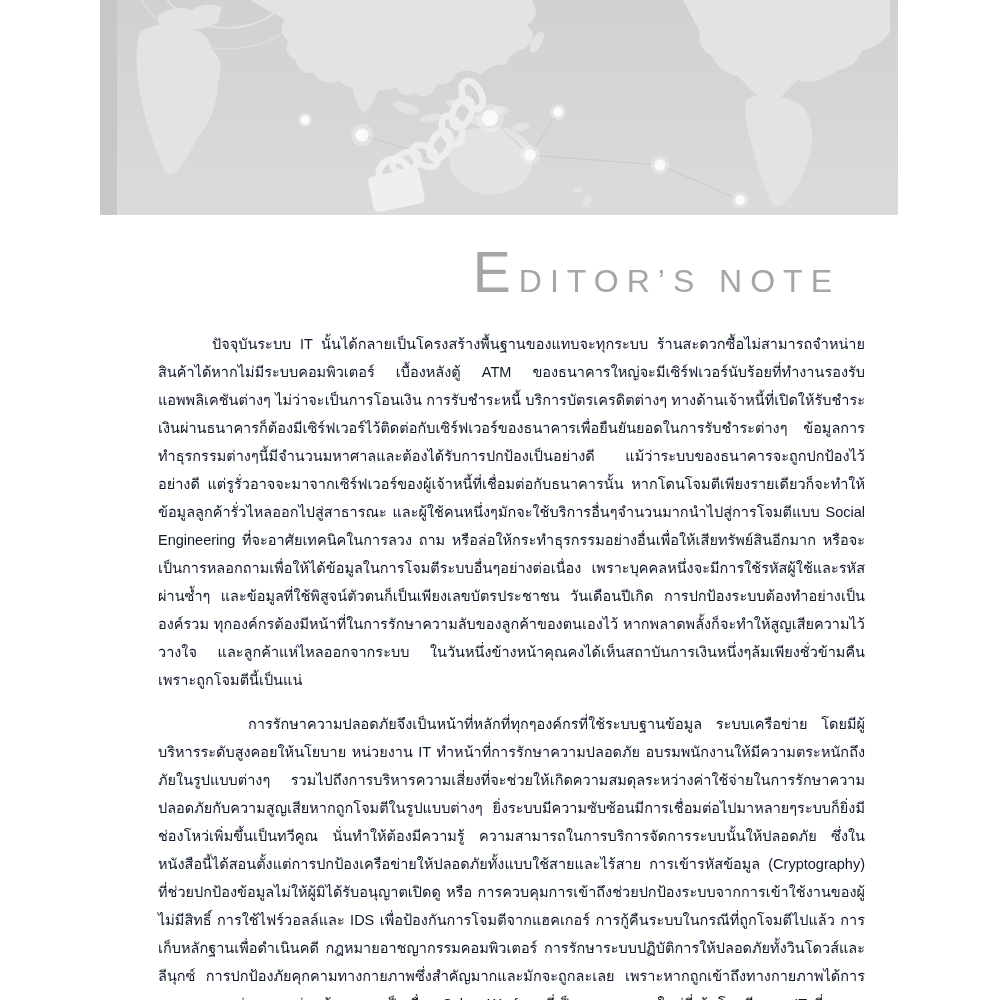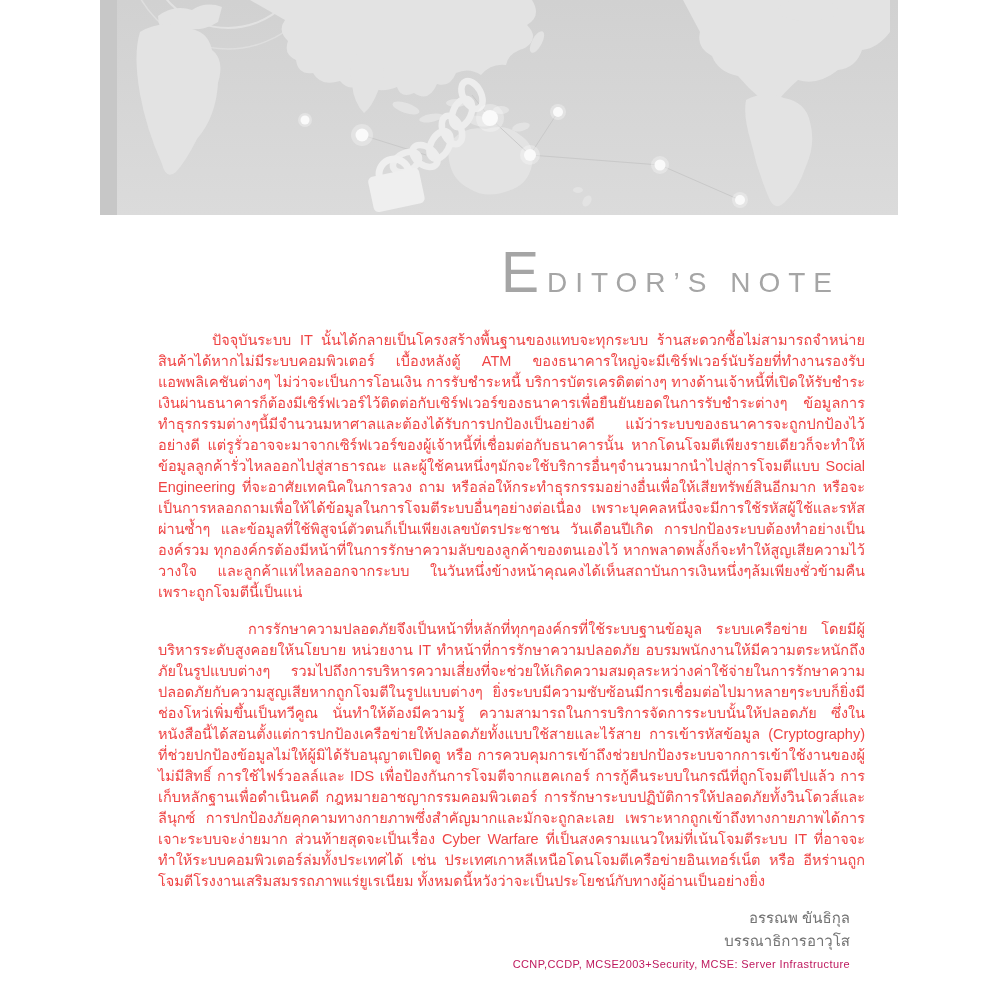--- a/index.html
+++ b/index.html
@@ -16,35 +16,35 @@
     width: 798px; height: 215px;
     margin-left: 100px;
     overflow: hidden;
   }
   .banner svg { display: block; }
 
   
   h1.note-title {
     margin: 26px 160px 0 0;
     text-align: right;
-    font-size: 28px;
+    font-size: 32px;
     font-weight: 400;
     color: #a5a5a5;
     letter-spacing: 8px;
     line-height: 1.1;
     font-family: "Liberation Sans", "DejaVu Sans", sans-serif;
   }
   h1.note-title::first-letter { font-size: 57px; }
 
   
   .body-text p {
     margin: 16px 135px 0 158px;
     font-size: 14.5px;
-    line-height: 21px;
-    color: #ef4444;
+    line-height: 28px;
+    color: #0f172a;
     text-align: justify;
   }
   .body-text p.p1 { margin-top: 26px; text-indent: 54px; }
   .body-text p.p2 { text-indent: 90px; }
 
   
   .signature {
     margin: 14px 150px 0 0;
     text-align: right;
   }

